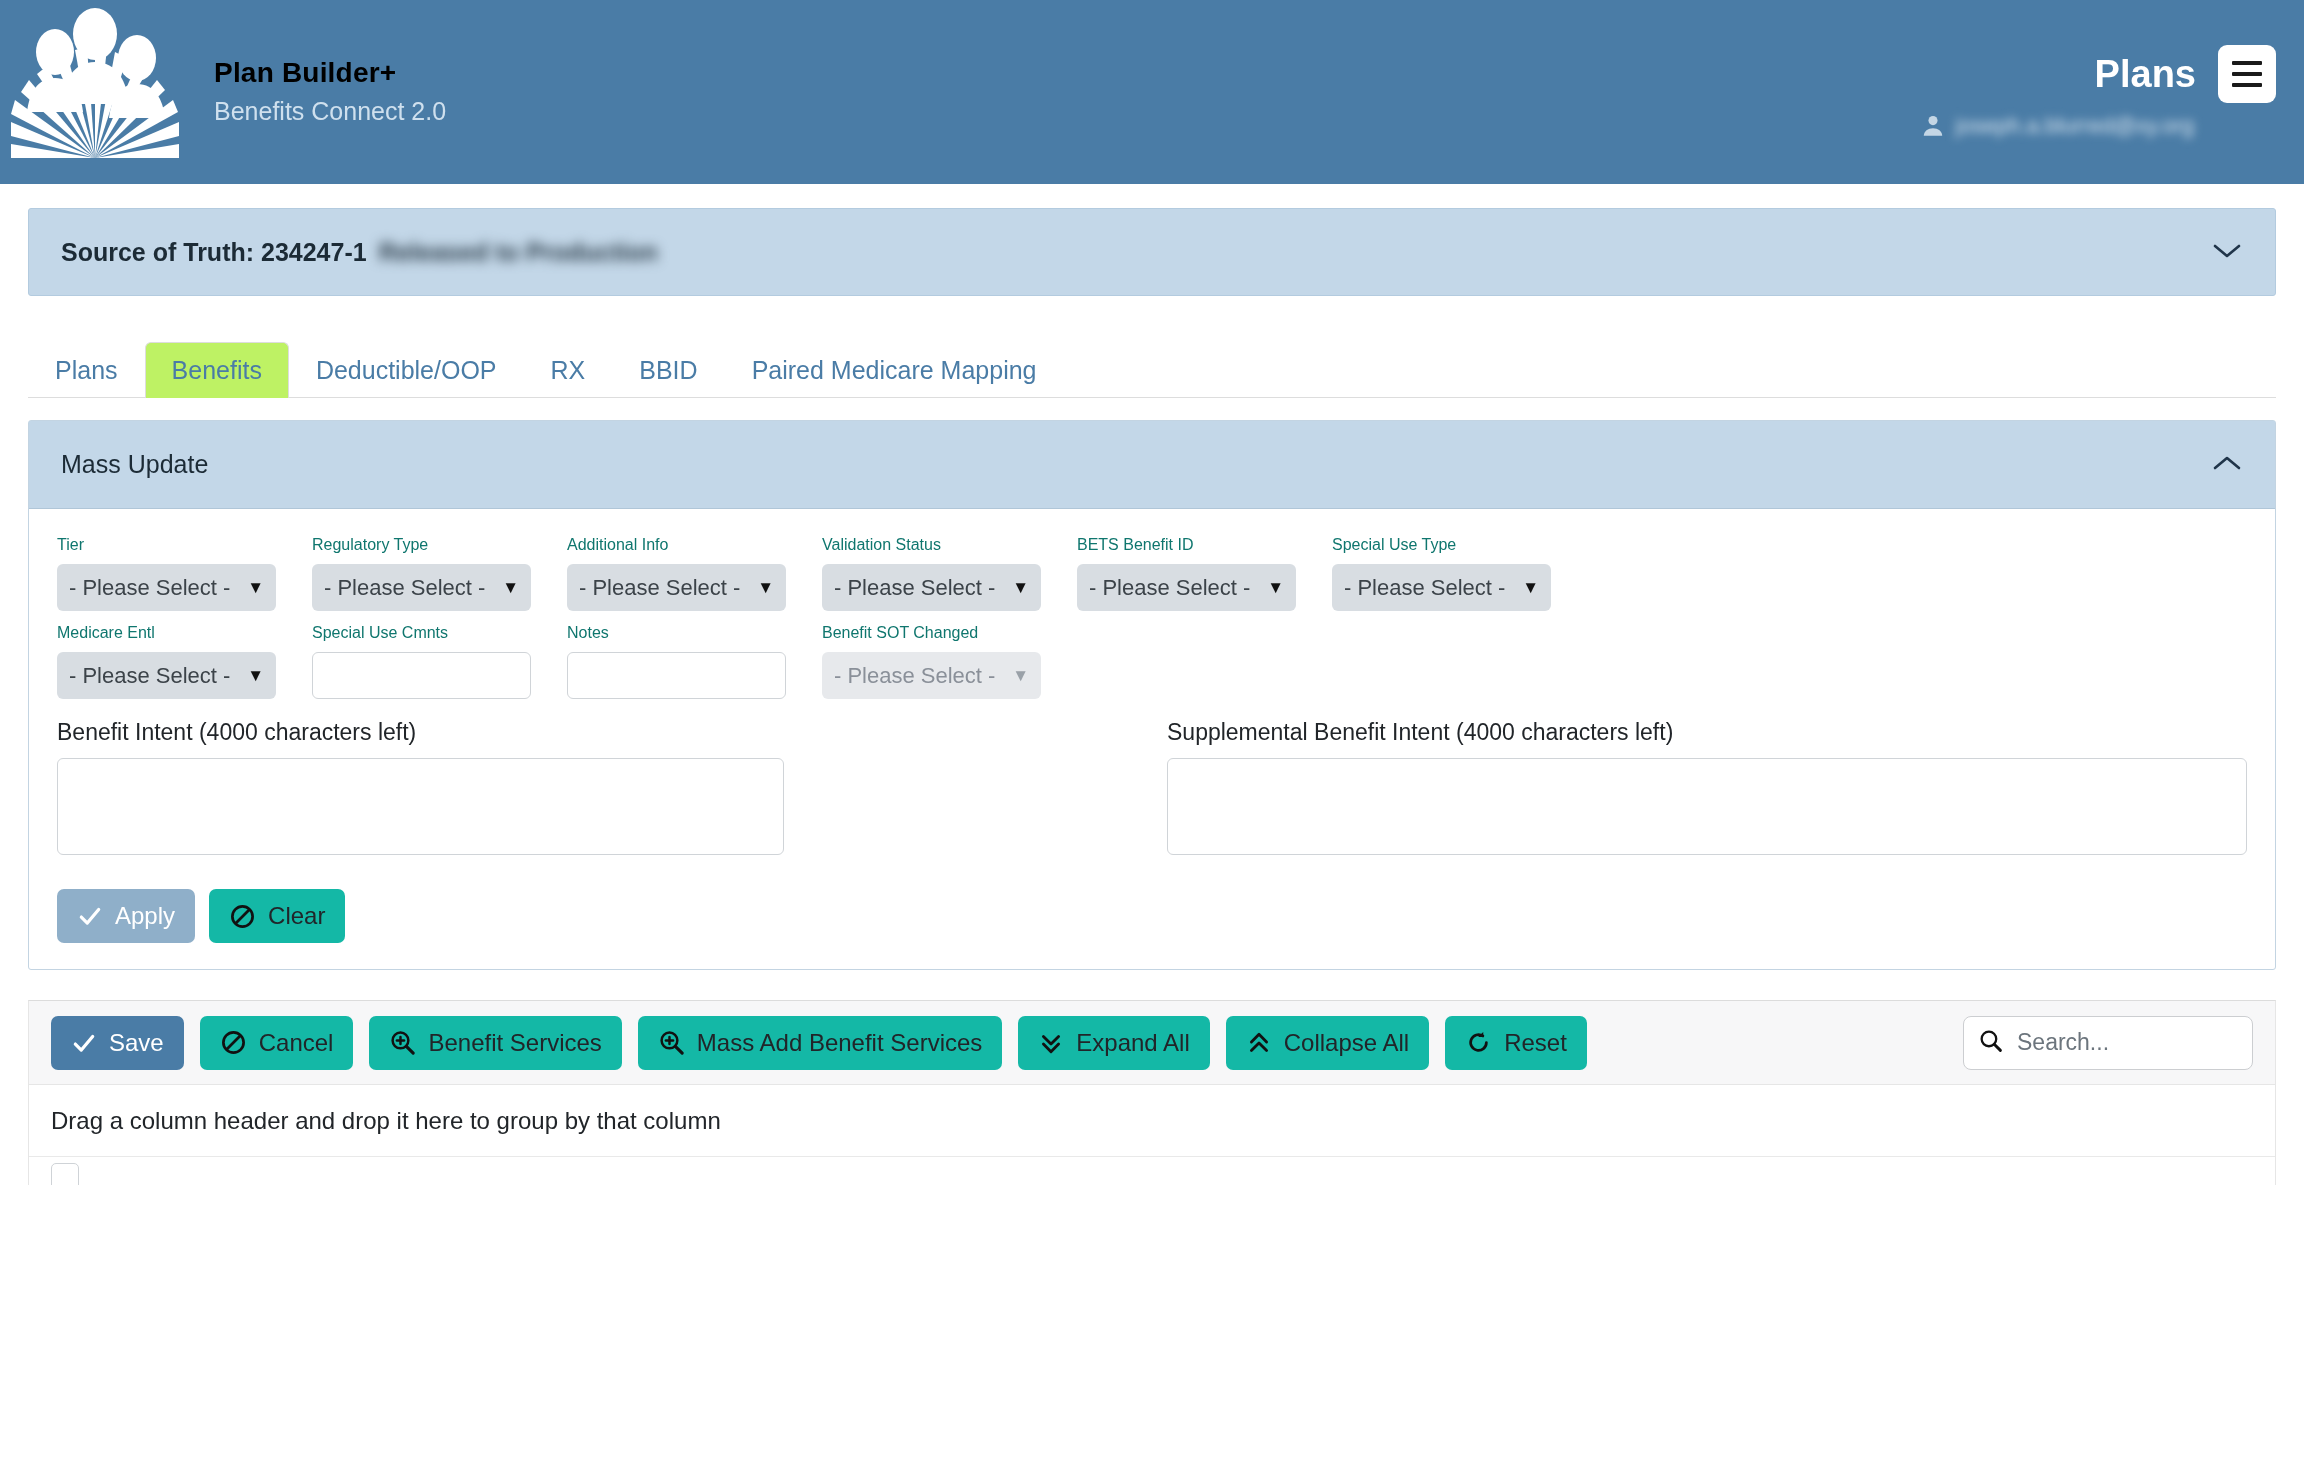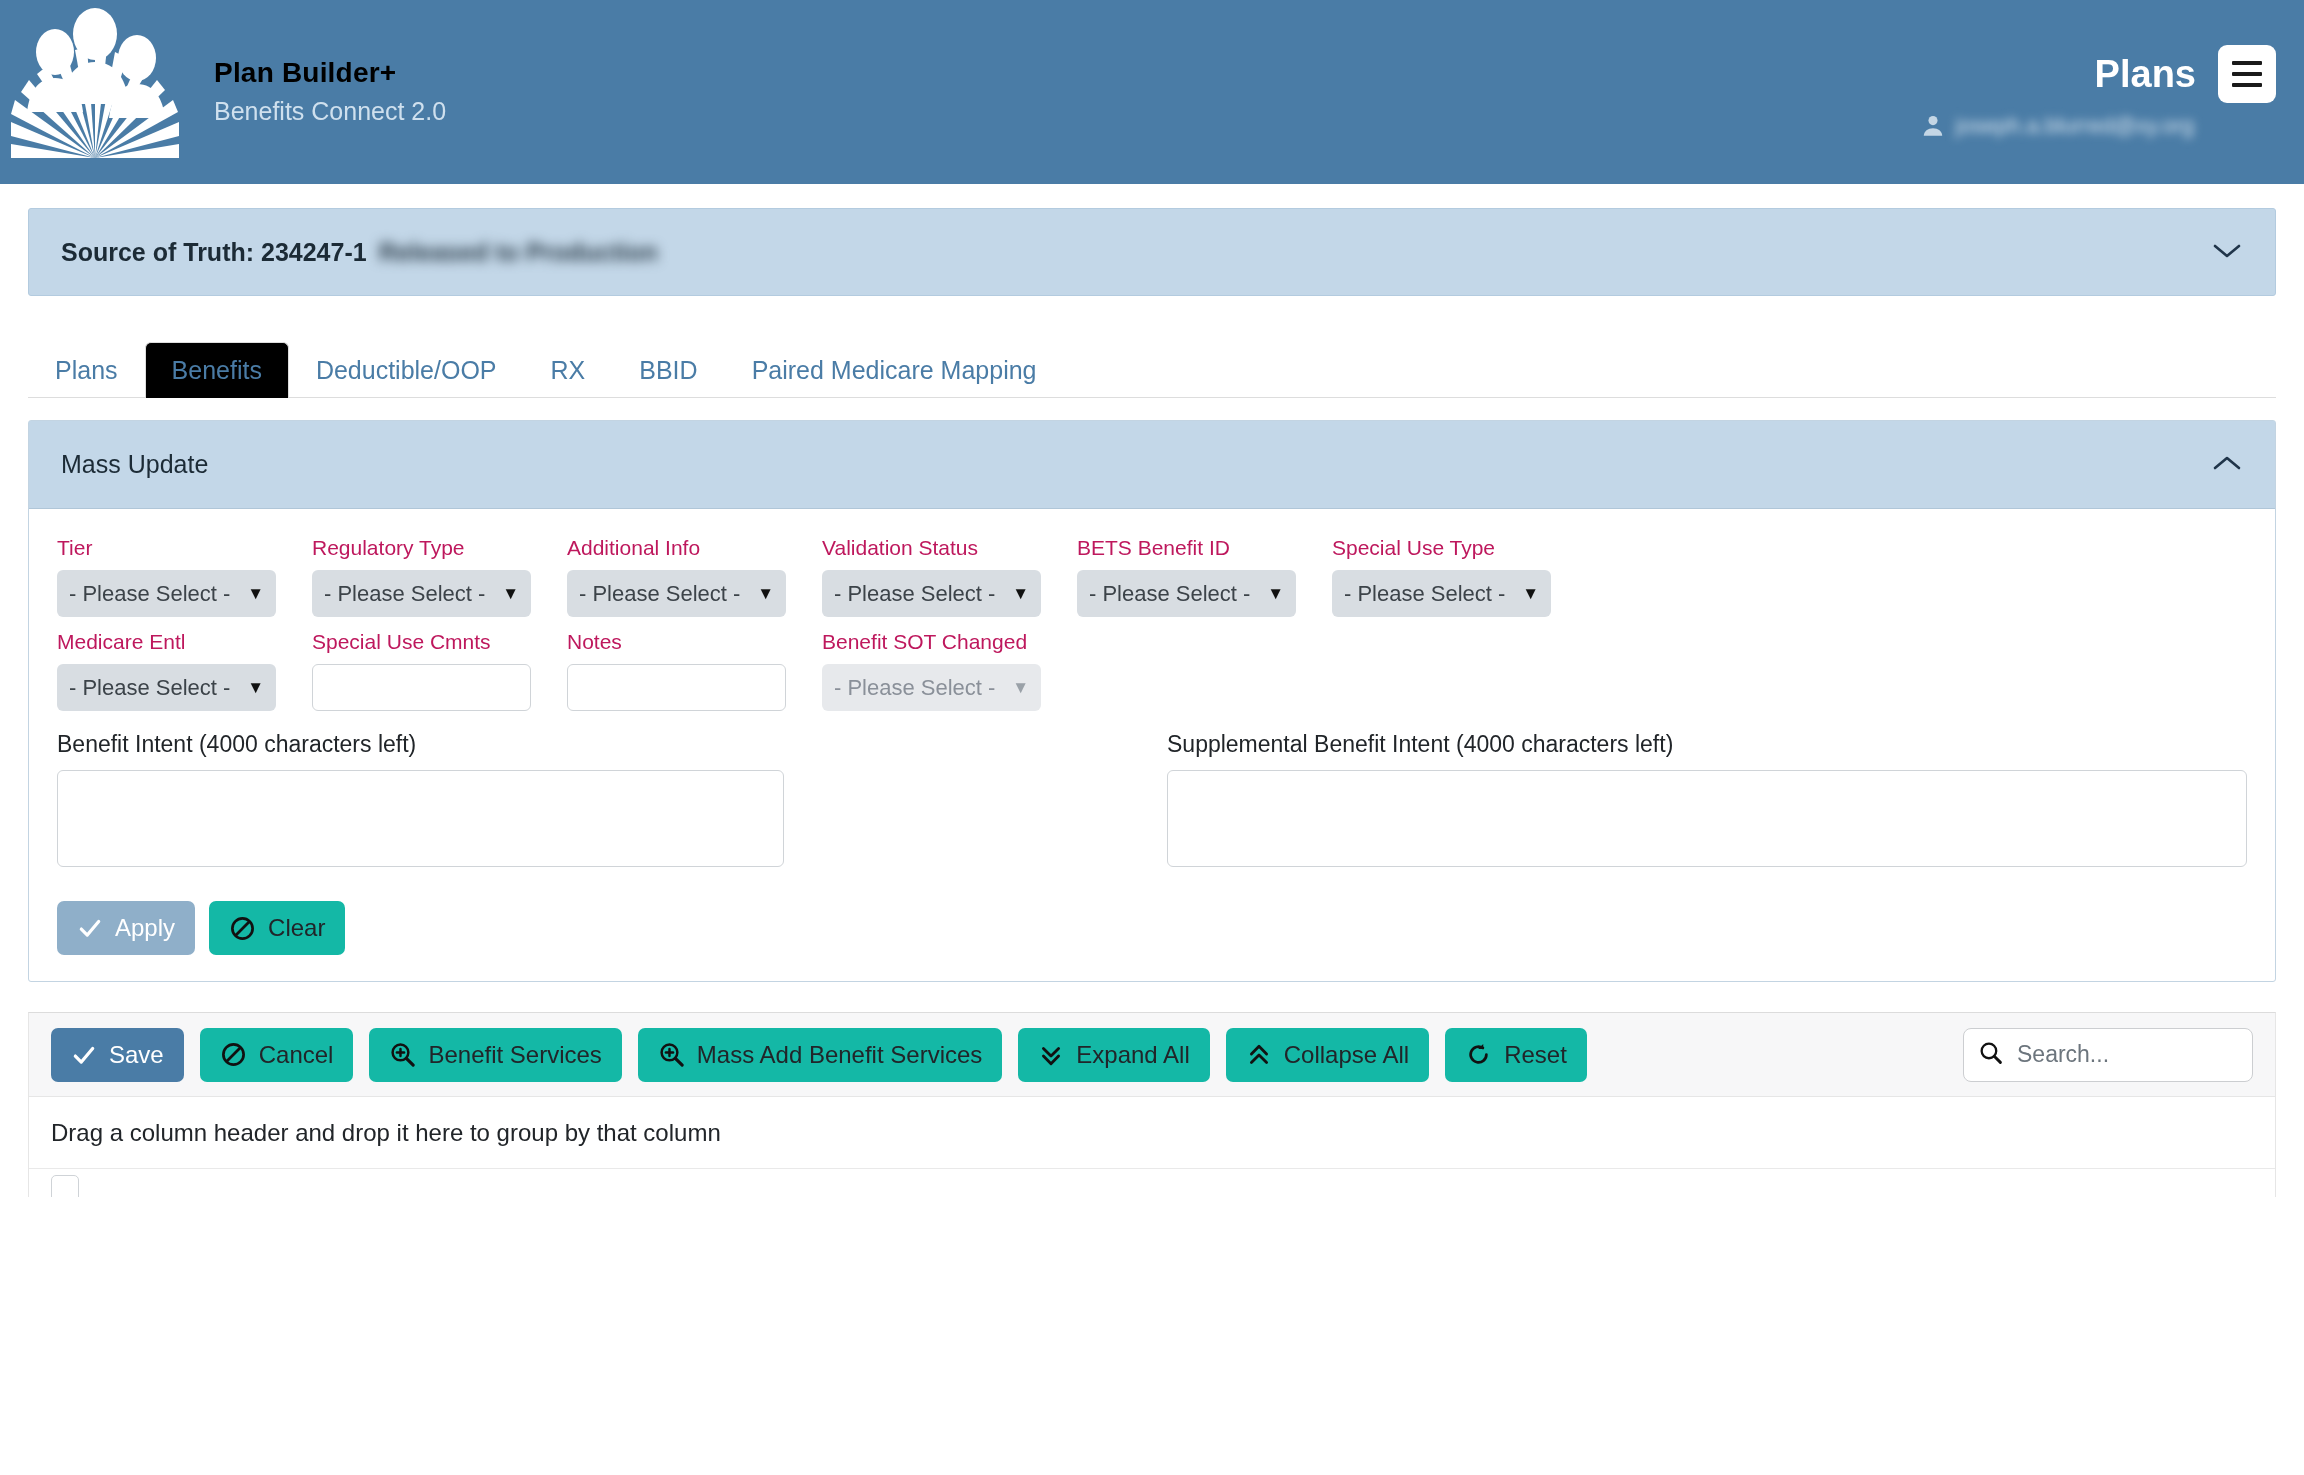--- a/index.html
+++ b/index.html
@@ -135,21 +135,21 @@
     padding: 15px 26px;
     cursor: pointer;
     line-height: 1;
     border: 1px solid transparent;
     border-bottom: none;
     position: relative;
     top: 1px;
     white-space: nowrap;
   }
   .tab.active {
-    background: #000000;
+    background: #bef264;
     border-color: #dddddd;
     border-top-left-radius: 6px;
     border-top-right-radius: 6px;
     color: #4a7ca6;
     text-align: center;
   }
 
   
   .mass-card {
     margin-top: 22px;
@@ -181,22 +181,22 @@
   .field-row {
     display: flex;
     flex-wrap: wrap;
   }
   .field {
     width: 255px;
     margin-right: 0;
     margin-bottom: 12px;
   }
   .field-label {
-    font-size: 21px;
-    color: #be185d;
+    font-size: 16px;
+    color: #0f766e;
     margin-bottom: 10px;
     line-height: 1.2;
     white-space: nowrap;
   }
   .sel {
     position: relative;
     width: 219px;
     height: 47px;
     background: #d8dde2;
     border-radius: 6px;

